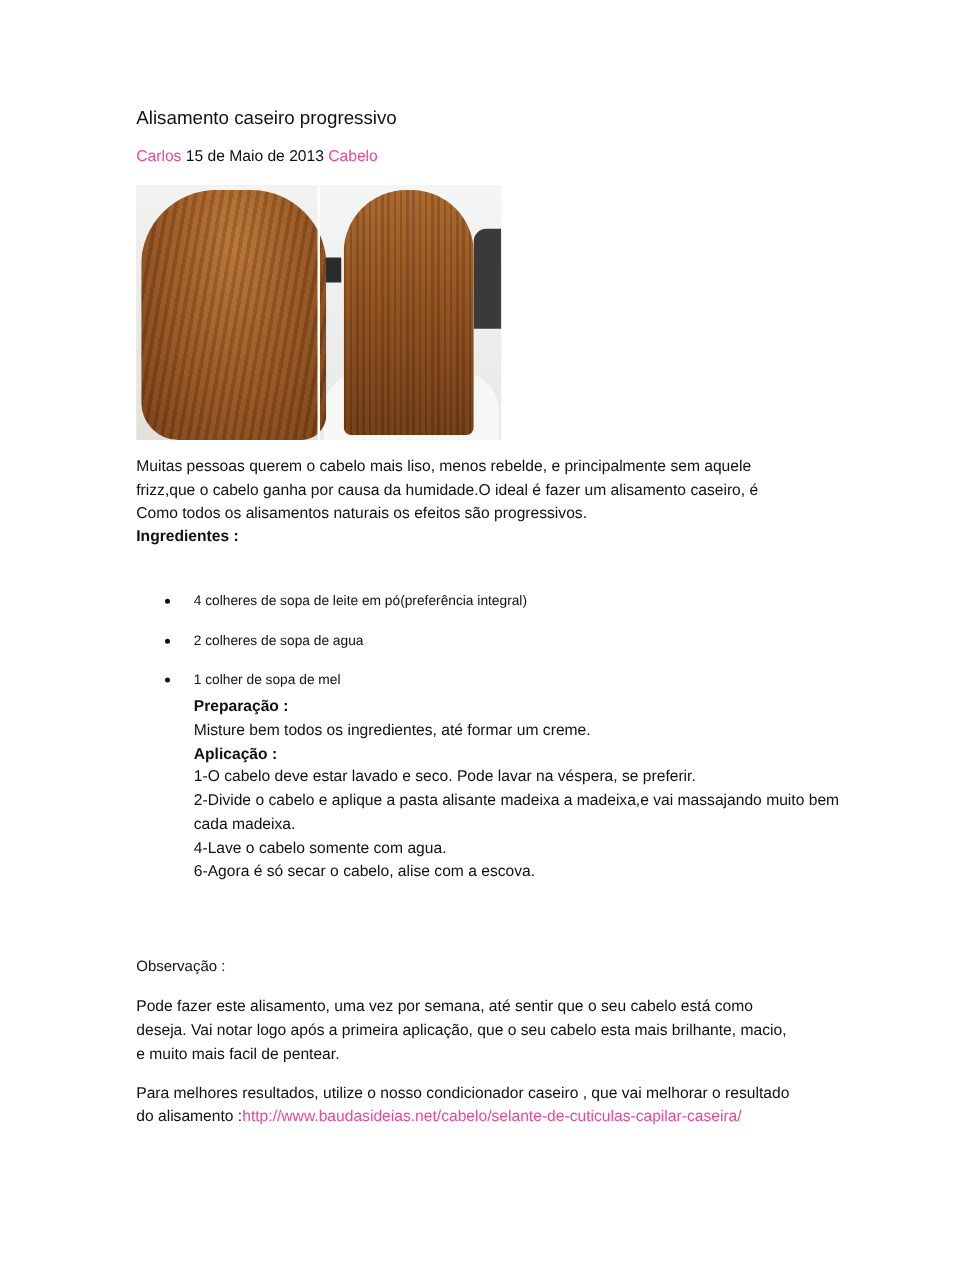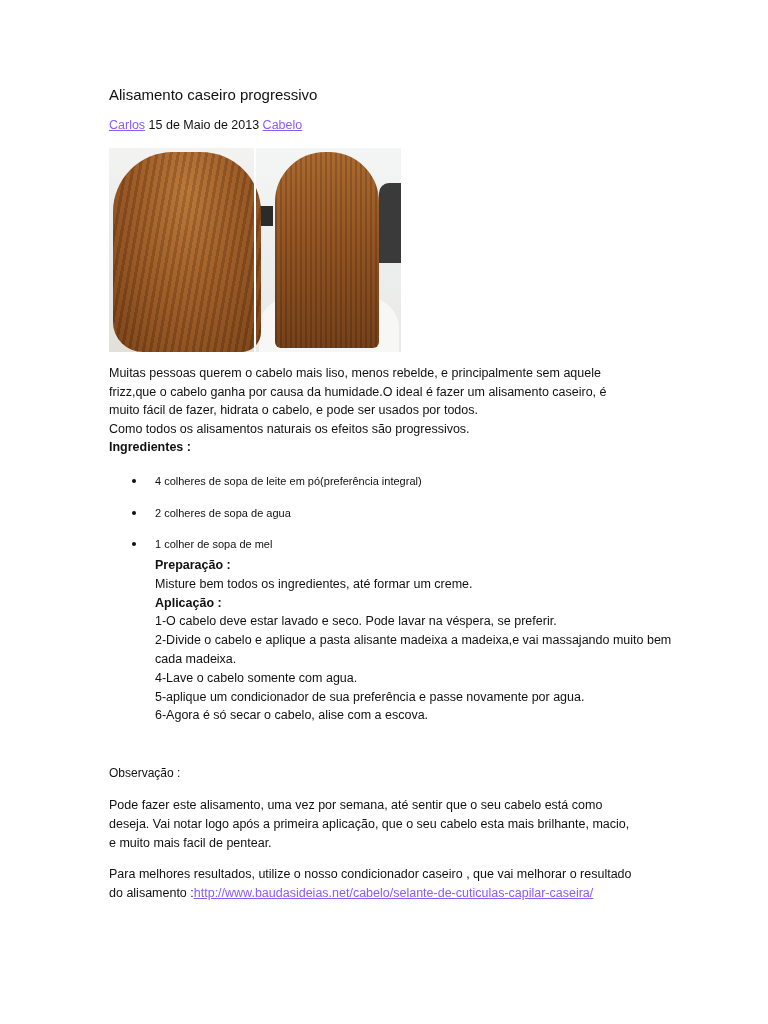--- a/index.html
+++ b/index.html
@@ -5,21 +5,21 @@
   html, body { margin: 0; padding: 0; background: #ffffff; }
   body {
     width: 768px; height: 1024px; position: relative; overflow: hidden;
     font-family: "Liberation Sans", "DejaVu Sans", sans-serif;
     color: #111111;
     font-size: 12.5px;
   }
   .page { position: absolute; left: 109px; top: 0; width: 560px; }
   .title { position: absolute; top: 86px; left: 0; font-size: 15px; white-space: nowrap; }
   .meta { position: absolute; top: 118px; left: 0; font-size: 12.5px; white-space: nowrap; }
-  a.lnk { color: #8b5cf6; text-decoration: underline; }
+  a.lnk { color: #ec4899; }
 
   .photo {
     position: absolute; top: 148px; left: 0; width: 292px; height: 204px;
     background: #e9ecea; overflow: hidden;
   }
   .photo .half { position: absolute; top: 0; height: 204px; overflow: hidden; }
   .photo .left { left: 0; width: 146px;
     background: linear-gradient(180deg, #f3f3f1 0%, #e6e8e6 60%, #e3e0da 100%); }
   .photo .right { left: 146px; width: 146px;
     background: linear-gradient(180deg, #f4f6f5 0%, #eceeed 60%, #e9e9e6 100%); }
@@ -75,40 +75,38 @@
     <div class="bg-dark"></div>
     <div class="shirt"></div>
     <div class="hair-wavy"></div>
     <div class="hair-straight"></div>
     <div class="divider"></div>
   </div>
 
   <div class="body">
     <p>Muitas pessoas querem o cabelo mais liso, menos rebelde, e principalmente sem aquele</p>
     <p>frizz,que o cabelo ganha por causa da humidade.O ideal é fazer um alisamento caseiro, é</p>
-    <p>muito fácil de fazer, hidrata o cabelo, e pode ser usados por todos.</p>
     <p>Como todos os alisamentos naturais os efeitos são progressivos.</p>
     <p class="b">Ingredientes :</p>
   </div>
 
   <ul class="ingredients">
     <li><span class="bullet"></span><span>4 colheres de sopa de leite em pó(preferência integral)</span></li>
     <li><span class="bullet"></span><span>2 colheres de sopa de agua</span></li>
     <li><span class="bullet"></span><span>1 colher de sopa de mel</span></li>
   </ul>
 
   <div class="section2">
     <p class="b">Preparação :</p>
     <p>Misture bem todos os ingredientes, até formar um creme.</p>
     <p class="b">Aplicação :</p>
     <p>1-O cabelo deve estar lavado e seco. Pode lavar na véspera, se preferir.</p>
     <p>2-Divide o cabelo e aplique a pasta alisante madeixa a madeixa,e vai massajando muito bem</p>
     <p>cada madeixa.</p>
     <p>4-Lave o cabelo somente com agua.</p>
-    <p>5-aplique um condicionador de sua preferência e passe novamente por agua.</p>
     <p>6-Agora é só secar o cabelo, alise com a escova.</p>
   </div>
 
   <div class="obs">Observação :</div>
 
   <div class="obs-text">
     <p style="margin:0">Pode fazer este alisamento, uma vez por semana, até sentir que o seu cabelo está como</p>
     <p style="margin:0">deseja. Vai notar logo após a primeira aplicação, que o seu cabelo esta mais brilhante, macio,</p>
     <p style="margin:0">e muito mais facil de pentear.</p>
   </div>

